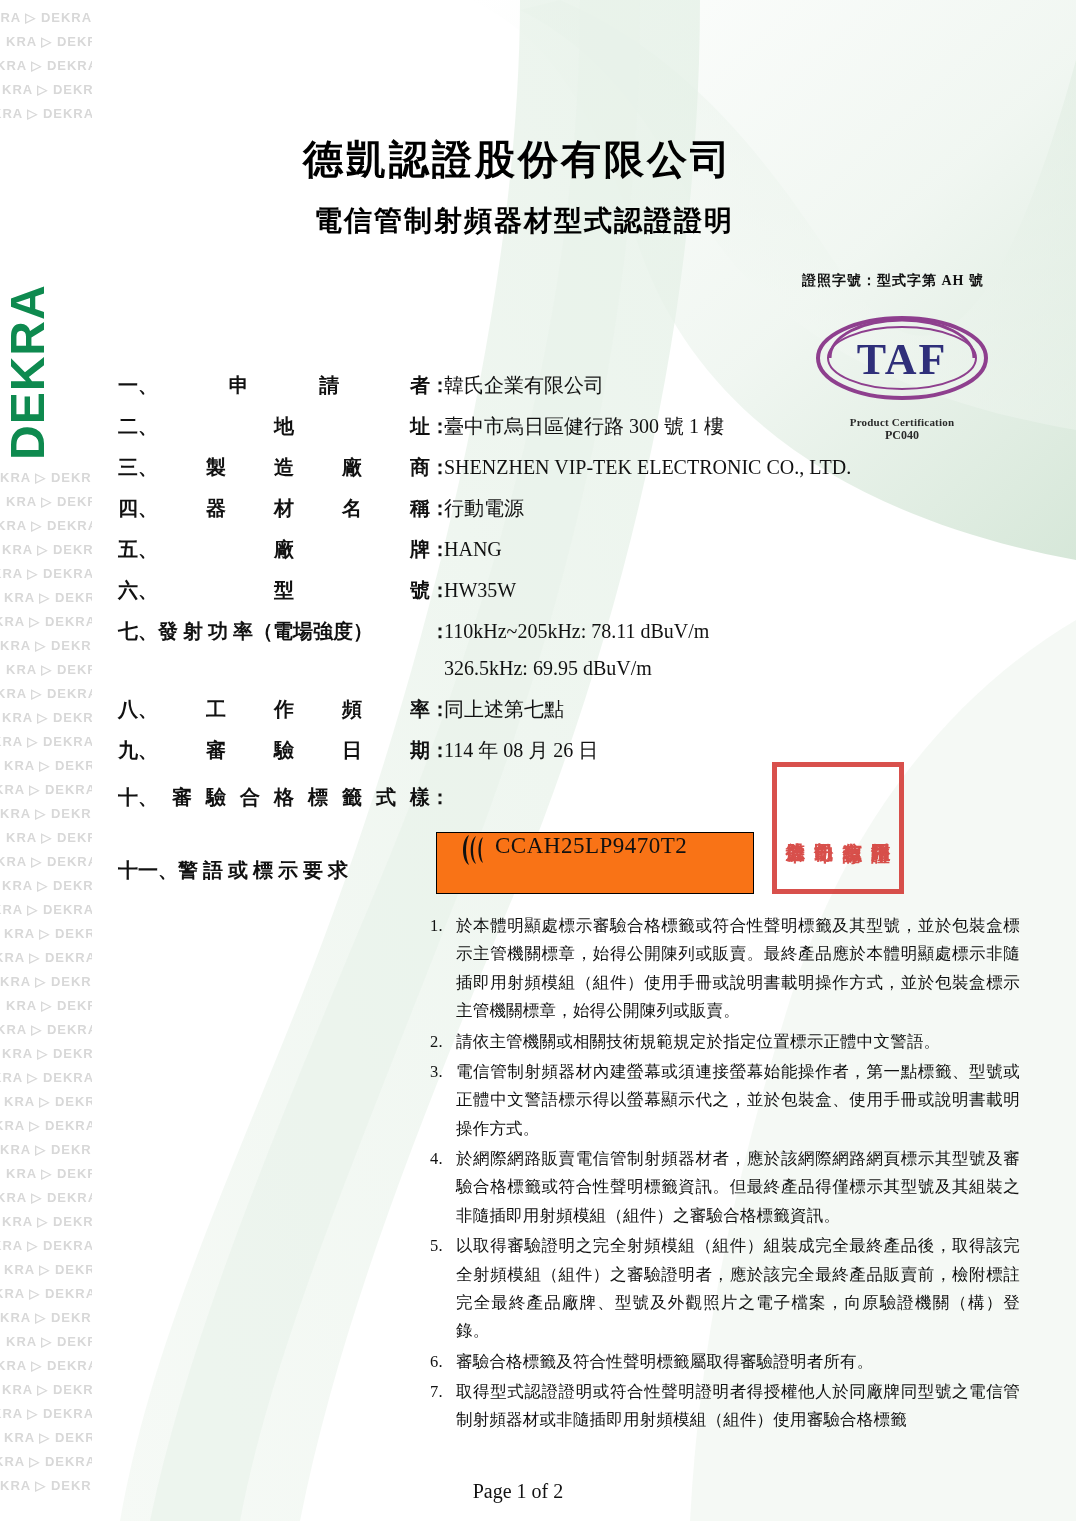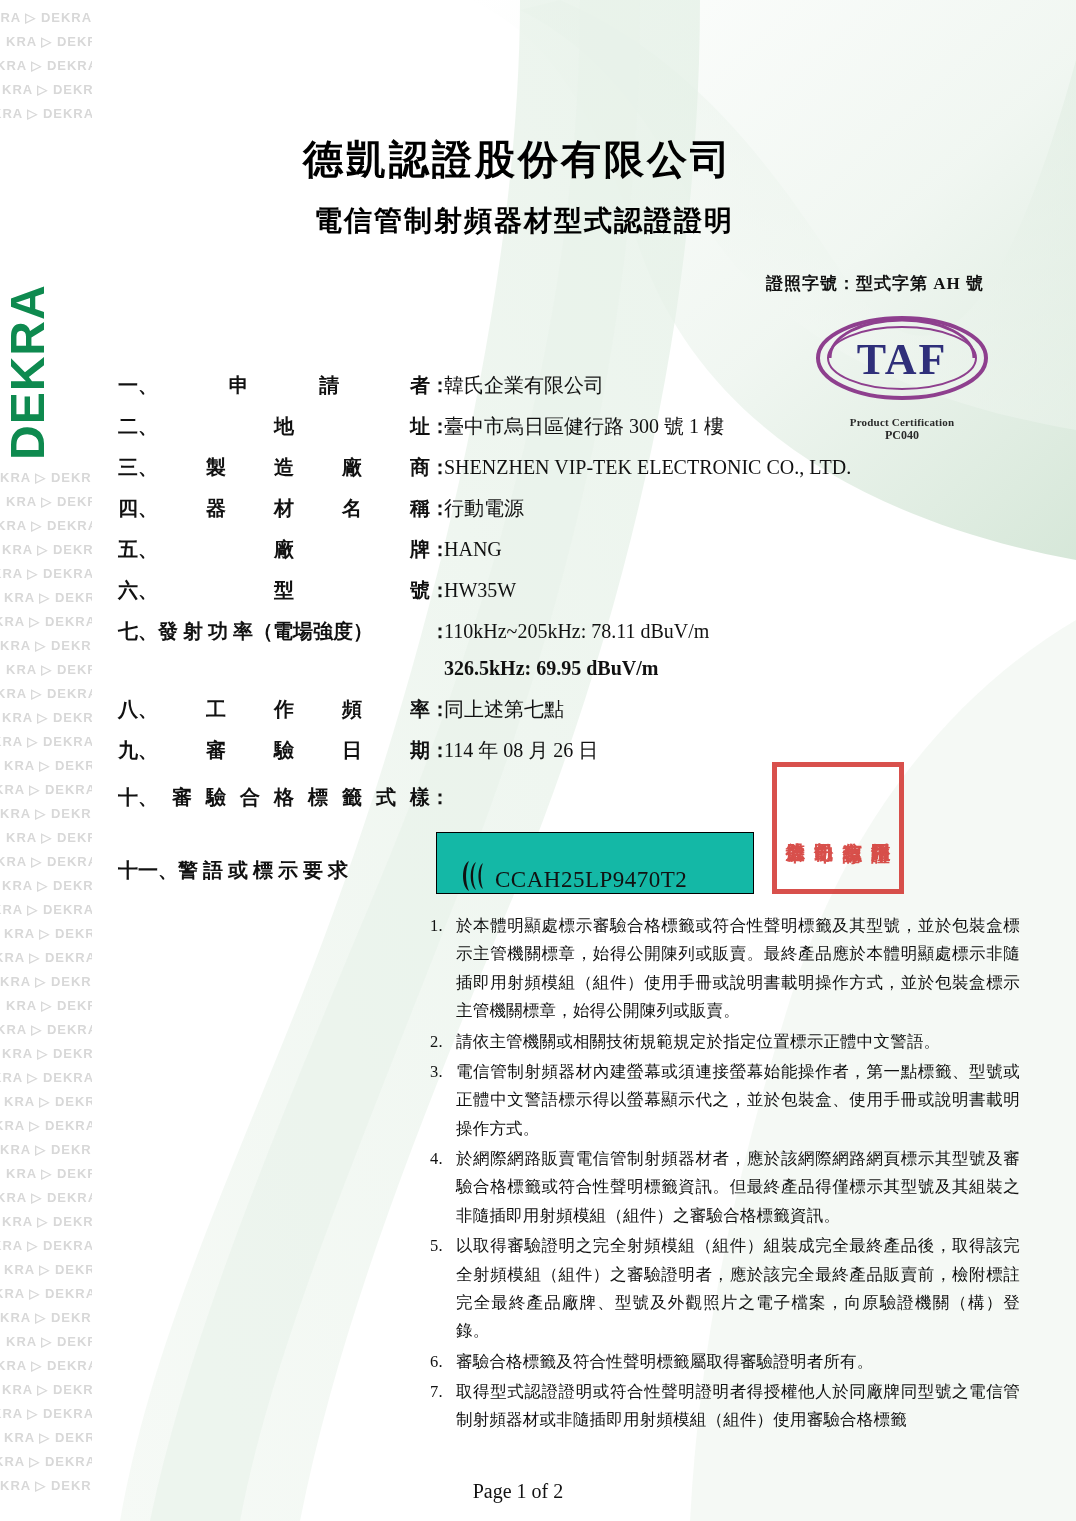--- a/index.html
+++ b/index.html
@@ -79,21 +79,21 @@
     font-size: 28px;
     font-weight: bold;
     letter-spacing: 2px;
     color: #000;
     padding-left: 12px;
   }
   .cert-no {
     position: absolute;
     right: 52px;
     top: 258px;
-    font-size: 17px;
+    font-size: 14px;
     font-weight: bold;
     letter-spacing: 1px;
   }
 
   
   .taf {
     position: absolute;
     left: 812px;
     top: 300px;
     width: 180px;
@@ -147,35 +147,35 @@
     font-weight: bold;
   }
   .row .value {
     flex: 1 1 auto;
     font-size: 20px;
   }
   .row .value.lat {
     font-family: "Liberation Serif", serif;
   }
   .value-line { white-space: nowrap; }
-  .value-line + .value-line { margin-top: 10px; font-weight: bold; }
+  .value-line + .value-line { margin-top: 10px; }
 
   
   .label-box {
     position: absolute;
     left: 436px;
     top: 818px;
     width: 318px;
     height: 62px;
     border: 1px solid #000;
     display: flex;
-    align-items: flex-end;
+    align-items: flex-start;
     padding-left: 16px;
     box-sizing: border-box;
-    background: #14b8a6;
+    background: #f97316;
   }
   .label-box .ccc {
     font-family: "Liberation Serif", serif;
     font-size: 23px;
     letter-spacing: .5px;
     margin-left: 6px;
   }
   .cc-mark {
     width: 36px; height: 34px;
     flex: 0 0 36px;

